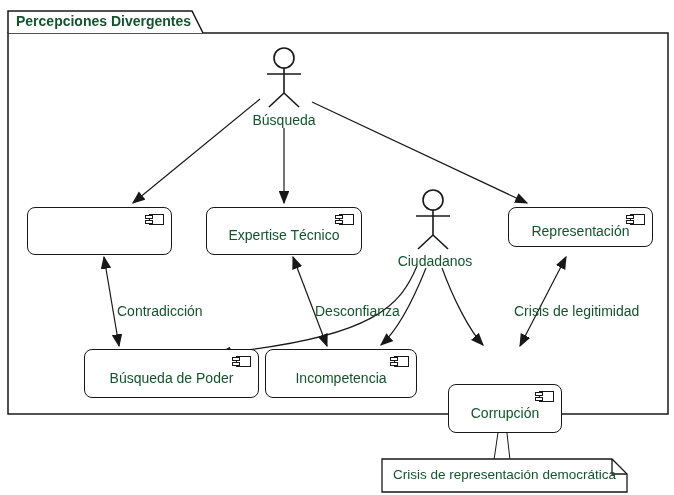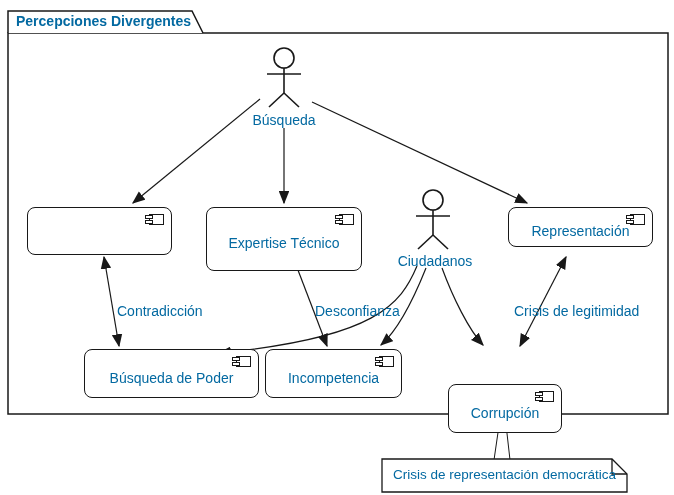--- a/index.html
+++ b/index.html
@@ -1,19 +1,19 @@
 <!DOCTYPE html>
 <html><head>
 <meta charset="utf-8">
 <style>
   html,body{margin:0;padding:0;background:#ffffff;}
   .stage{
     position:relative;width:674px;height:495px;background:#ffffff;
     font-family:"Liberation Sans","DejaVu Sans",sans-serif;
-    color:#0369a1;overflow:hidden;
+    color:#14532d;overflow:hidden;
   }
   .stage svg{position:absolute;left:0;top:0;}
   .pkg-title{
     position:absolute;left:16px;top:13px;font-size:14px;font-weight:bold;
     white-space:nowrap;
   }
   .comp{
     position:absolute;border:1.5px solid #181818;border-radius:8px;
     background:#ffffff;display:flex;align-items:center;justify-content:center;
     font-size:14px;box-sizing:border-box;padding-top:8px;
@@ -92,36 +92,36 @@
 
   <div class="pkg-title">Percepciones Divergentes</div>
 
   <div class="actor-lbl" style="left:244px;top:112px;width:80px;">Búsqueda</div>
   <div class="actor-lbl" style="left:395px;top:253px;width:80px;">Ciudadanos</div>
 
   <div class="comp" style="left:27px;top:207px;width:145px;height:48px;">
     <span class="comp-icon"></span>
   </div>
 
-  <div class="comp" style="left:206px;top:207px;width:156px;height:64px;">
+  <div class="comp" style="left:206px;top:207px;width:156px;height:48px;">
     <span class="comp-icon"></span>
     <span class="comp-label">Expertise Técnico</span>
   </div>
 
   <div class="comp" style="left:508px;top:207px;width:145px;height:40px;">
     <span class="comp-icon"></span>
     <span class="comp-label">Representación</span>
   </div>
 
   <div class="comp" style="left:40px;top:349px;width:175px;height:49px;margin-left:44px;">
     <span class="comp-icon"></span>
     <span class="comp-label">Búsqueda de Poder</span>
   </div>
 
-  <div class="comp" style="left:265px;top:349px;width:137px;height:49px;">
+  <div class="comp" style="left:265px;top:349px;width:152px;height:49px;">
     <span class="comp-icon"></span>
     <span class="comp-label">Incompetencia</span>
   </div>
 
   <div class="comp" style="left:448px;top:349px;width:114px;height:49px;margin-top:35px;">
     <span class="comp-icon"></span>
     <span class="comp-label">Corrupción</span>
   </div>
 
   <div class="lbl" style="left:315px;top:303px;">Desconfianza</div>

